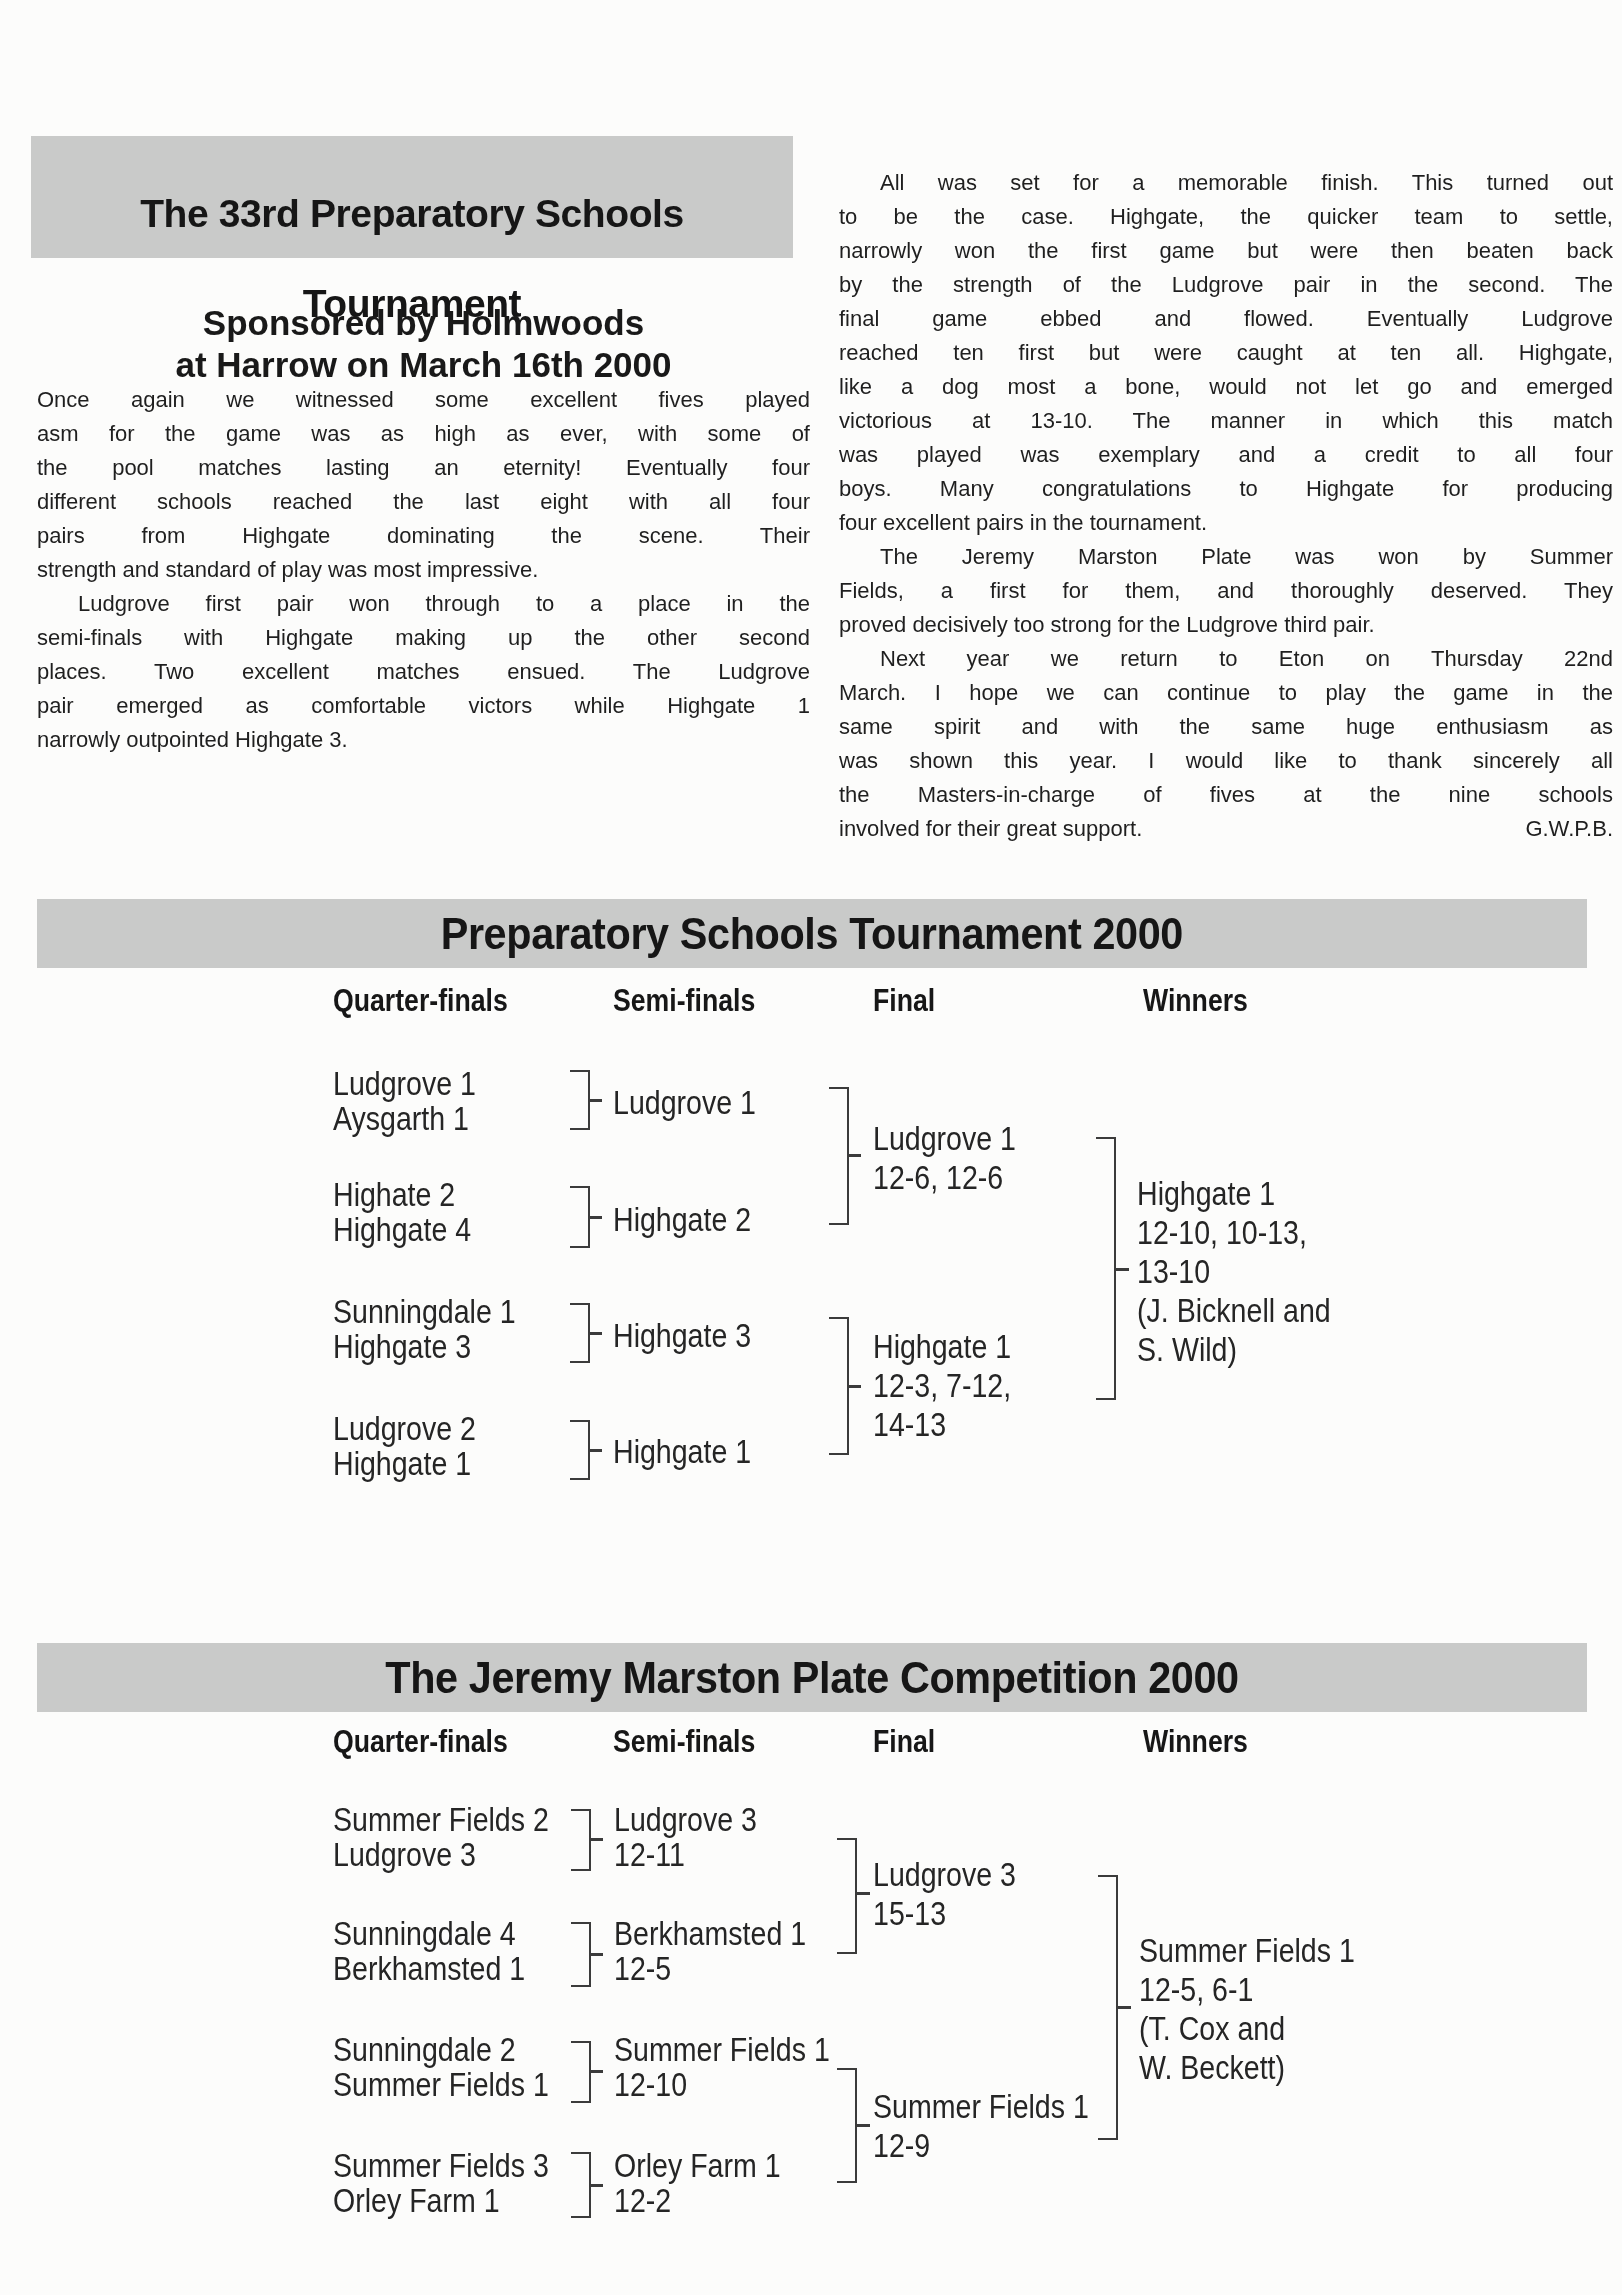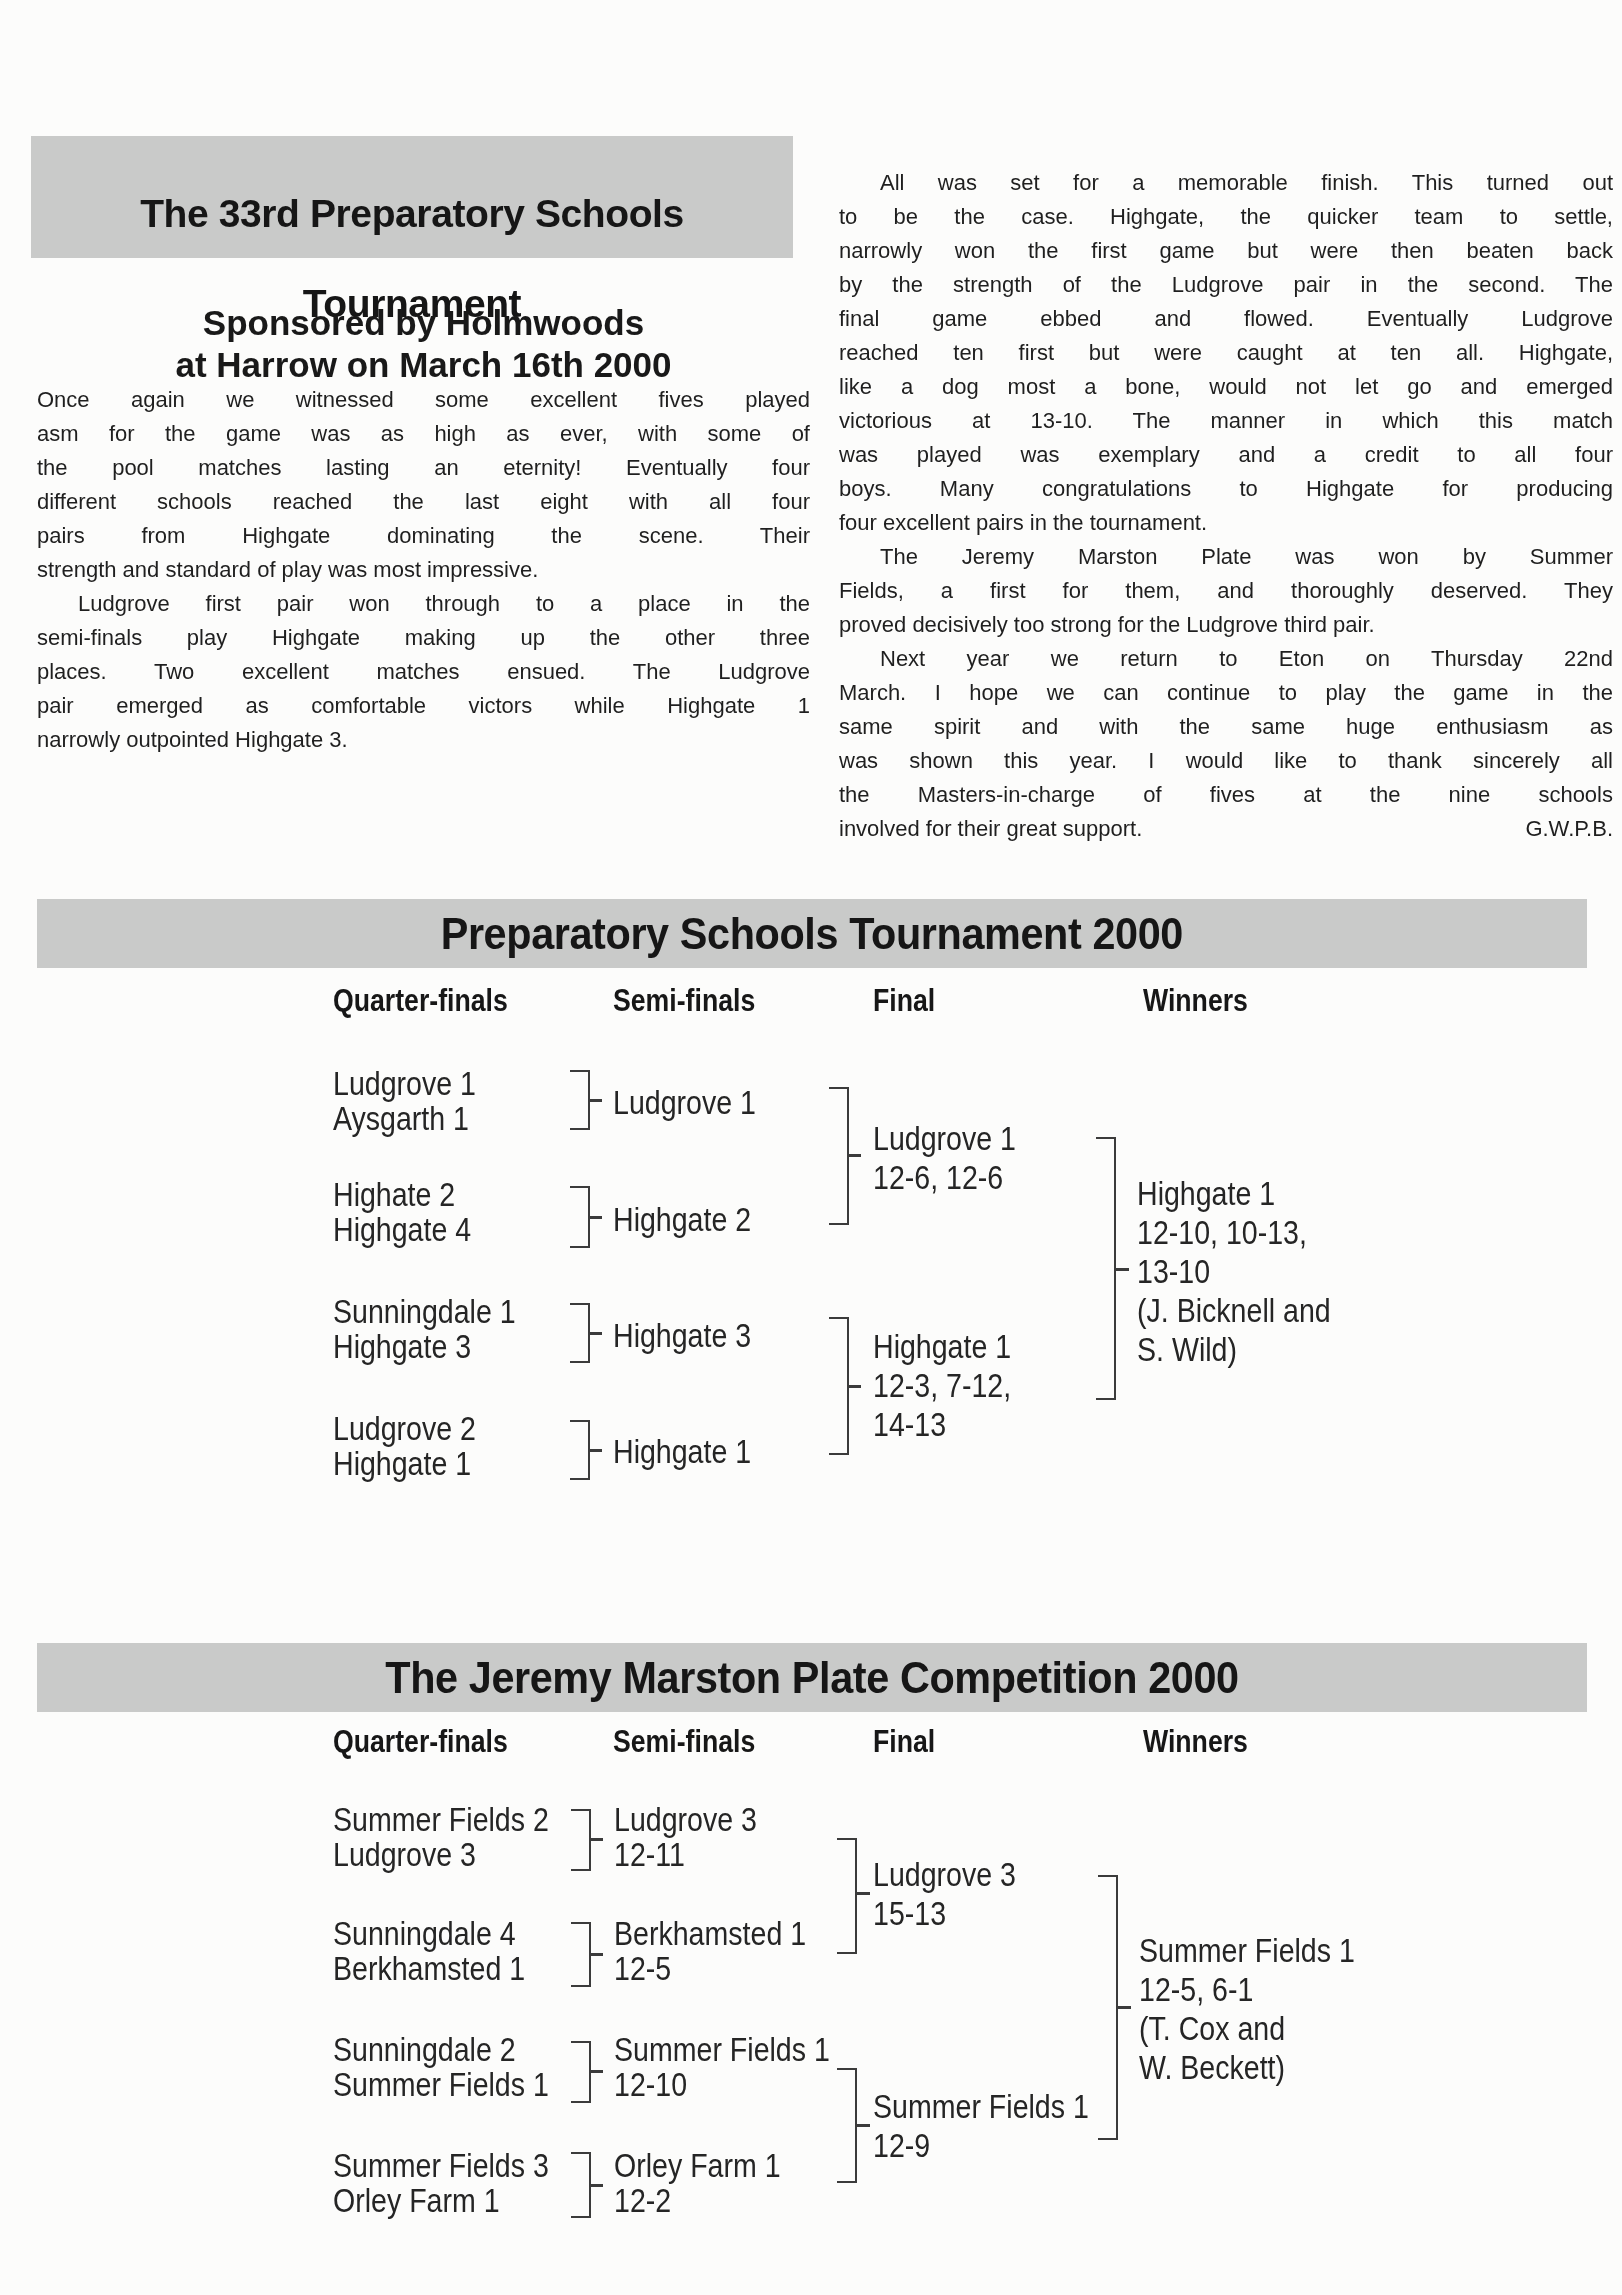--- a/index.html
+++ b/index.html
@@ -48,21 +48,21 @@
   </div>
 
   <div class="col" style="left:37px;top:383px;width:773px;">
     <div class="ln">Once again we witnessed some excellent fives played</div>
     <div class="ln">asm for the game was as high as ever, with some of</div>
     <div class="ln">the pool matches lasting an eternity! Eventually four</div>
     <div class="ln">different schools reached the last eight with all four</div>
     <div class="ln">pairs from Highgate dominating the scene. Their</div>
     <div class="ln last">strength and standard of play was most impressive.</div>
     <div class="ln ind">Ludgrove first pair won through to a place in the</div>
-    <div class="ln">semi-finals play Highgate making up the other three</div>
+    <div class="ln">semi-finals with Highgate making up the other second</div>
     <div class="ln">places. Two excellent matches ensued. The Ludgrove</div>
     <div class="ln">pair emerged as comfortable victors while Highgate 1</div>
     <div class="ln last">narrowly outpointed Highgate 3.</div>
   </div>
 
   <div class="col" style="left:839px;top:166px;width:774px;">
     <div class="ln ind">All was set for a memorable finish. This turned out</div>
     <div class="ln">to be the case. Highgate, the quicker team to settle,</div>
     <div class="ln">narrowly won the first game but were then beaten back</div>
     <div class="ln">by the strength of the Ludgrove pair in the second. The</div>

